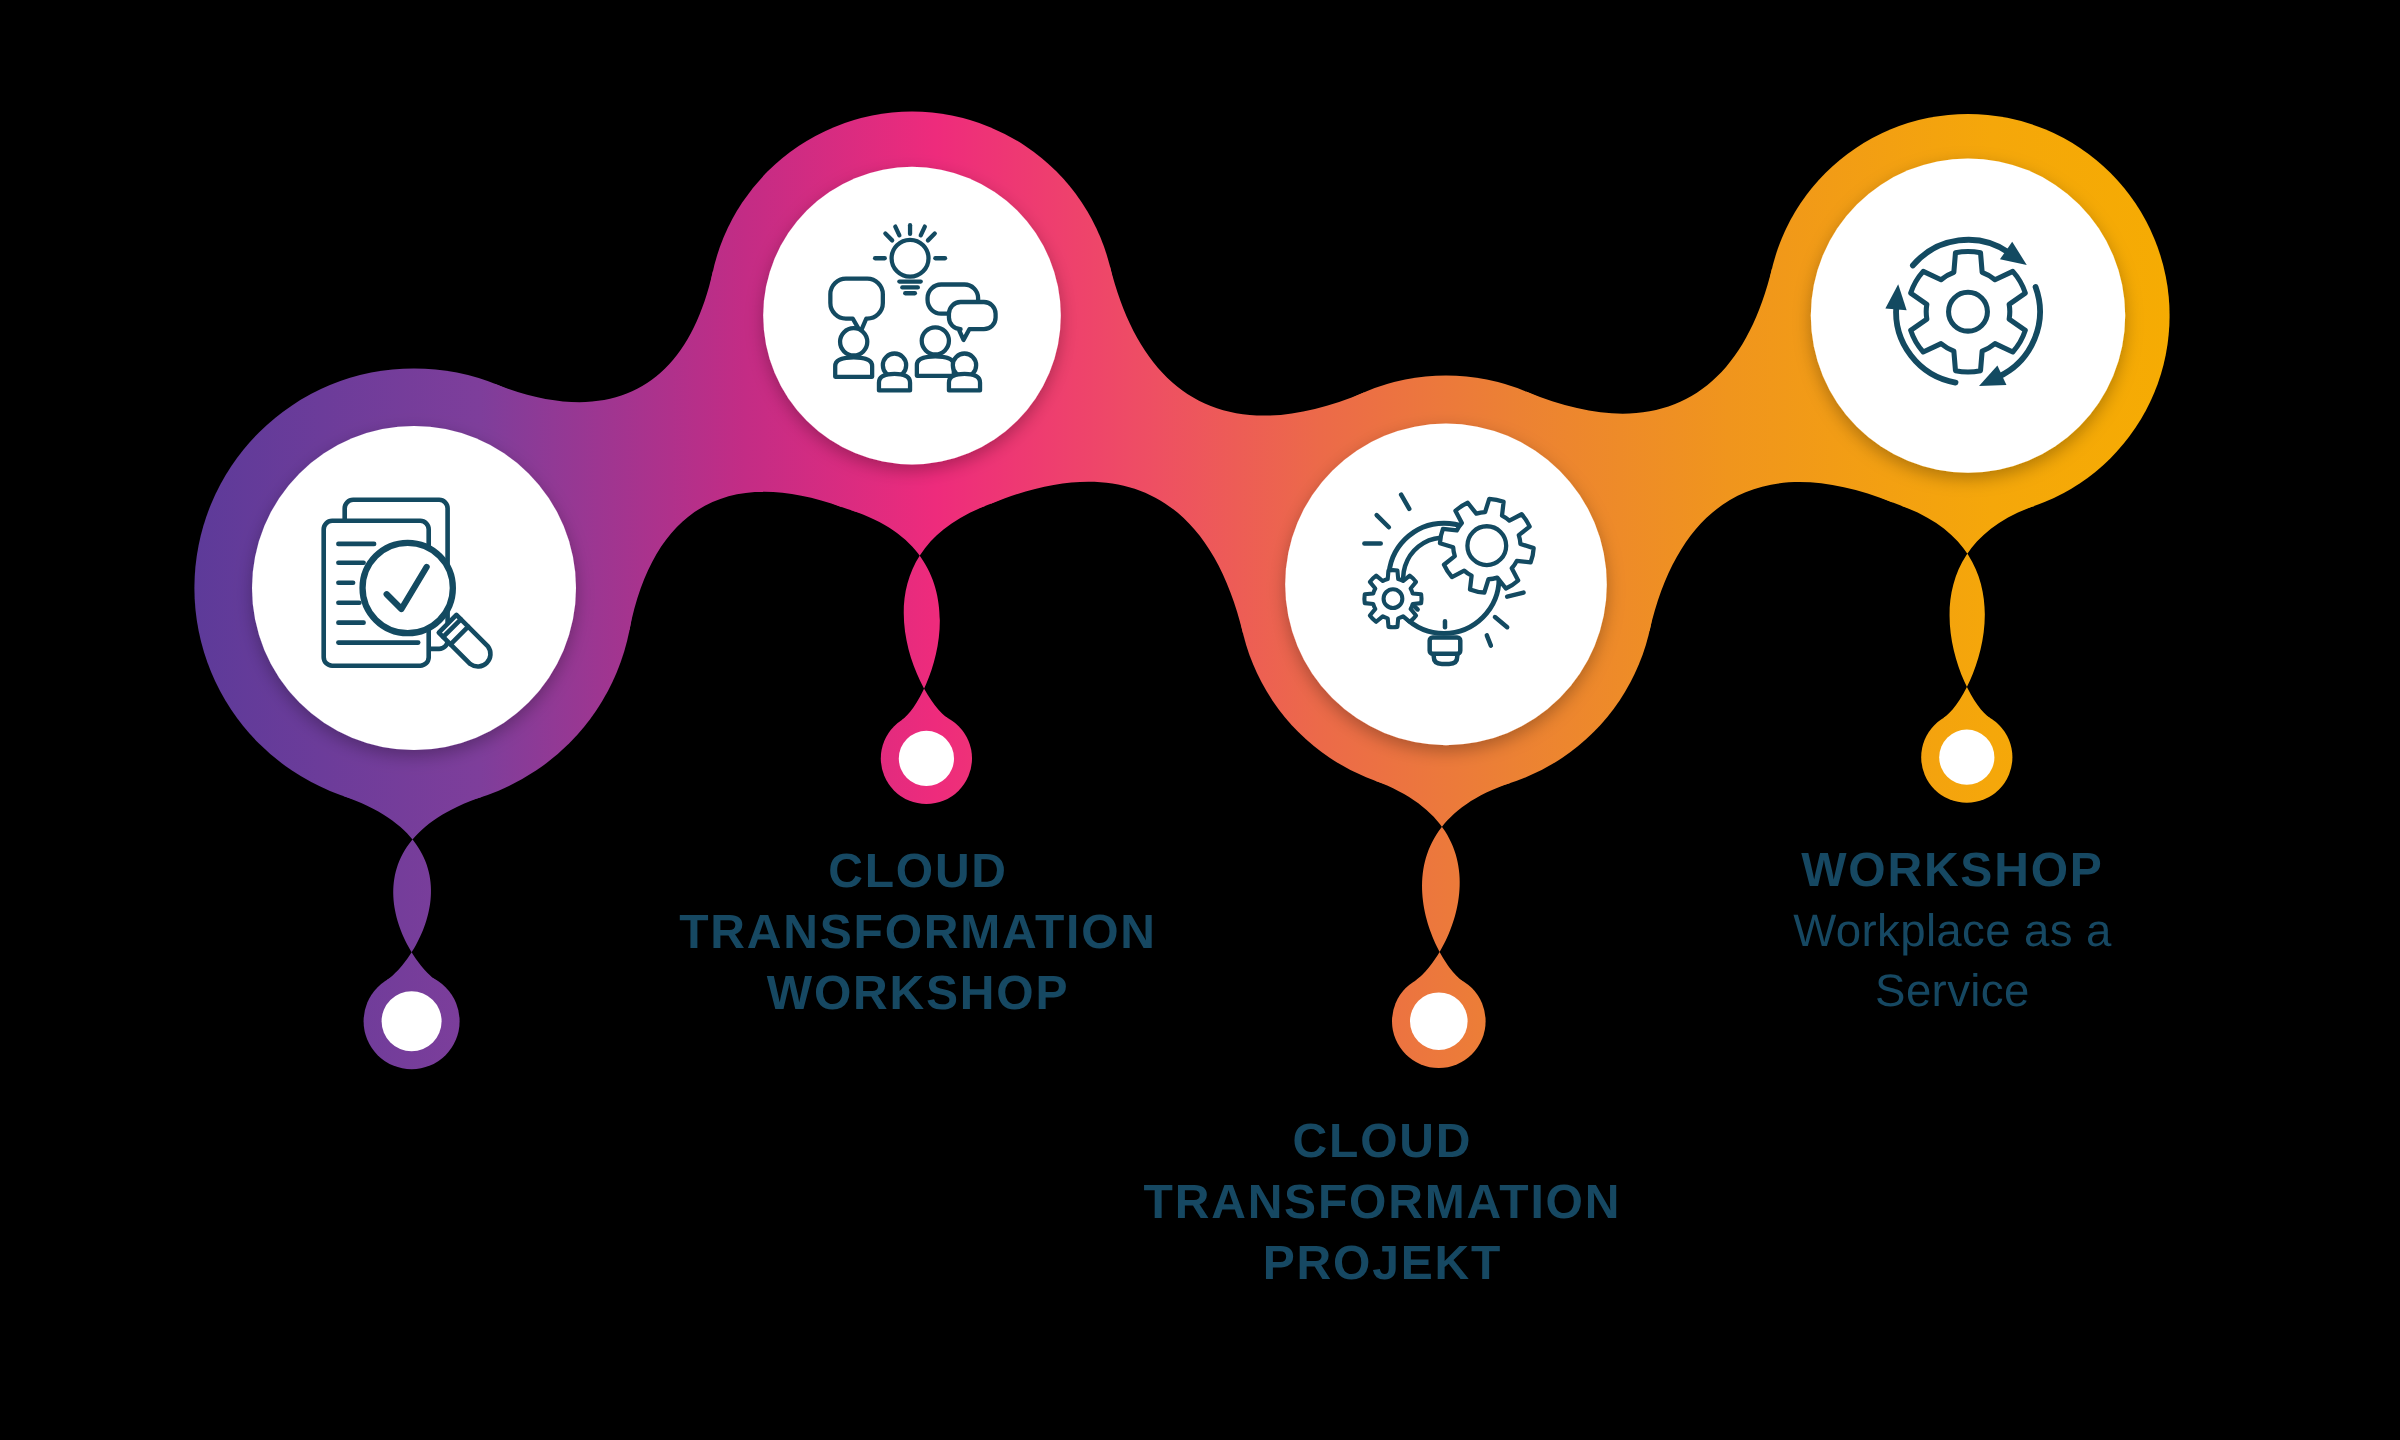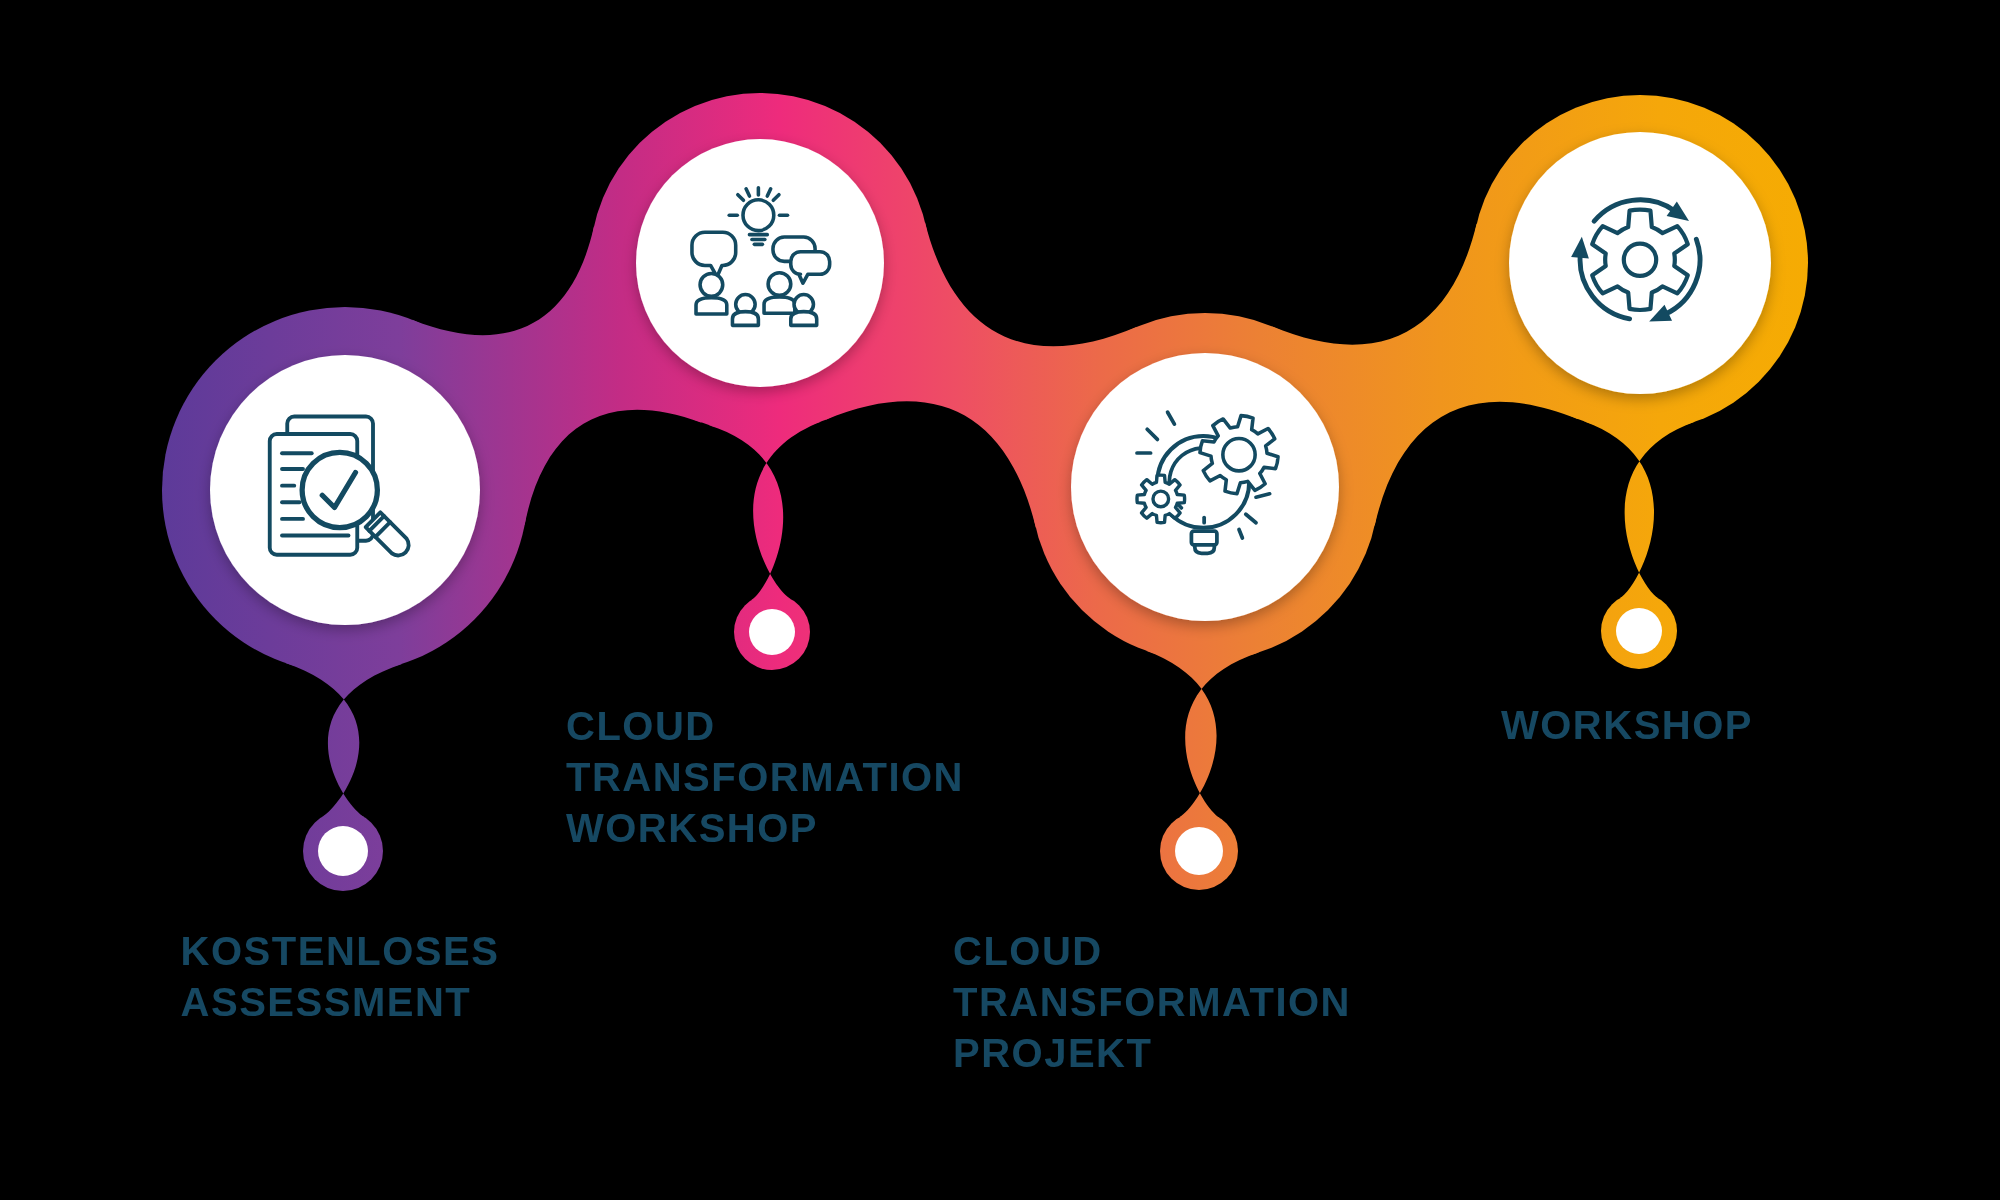--- a/index.html
+++ b/index.html
@@ -1,19 +1,19 @@
 <!DOCTYPE html>
 <html><head>
 <meta charset="utf-8">
 <style>
   html,body{margin:0;padding:0;background:#000;}
   #stage{position:relative;width:2000px;height:1200px;overflow:hidden;
          font-family:"Liberation Sans",sans-serif;}
   #chain-svg{position:absolute;left:0;top:0;}
-  .label{position:absolute;transform:translateX(-50%);text-align:left;}
+  .label{position:absolute;transform:translateX(-50%);text-align:center;}
   .label-title{font-weight:700;font-size:40px;line-height:51px;letter-spacing:1.5px;white-space:pre-line;}
   .label-subtitle{font-weight:400;font-size:38px;line-height:50px;letter-spacing:0.3px;}
   .label-subtitle:empty{display:none;}
 </style>
 </head>
 <body>
 
 <div id="stage" style="background: rgb(0, 0, 0); color: rgb(22, 72, 98);">
 
   <svg id="chain-svg" width="2000" height="1200" viewBox="0 0 2000 1200" style="color: rgb(19, 74, 97);">
@@ -132,33 +132,29 @@
             <polygon points="55.66749002700273,86.18218899950375 69.77389169805303,85.67284442557622 65.12509081890533,75.70345876817308" fill="currentColor" stroke="none"></polygon>
             <path d="M43.575017426323576,84.43788686145169 A37,37 0 0,1 13.140796170605412,44.77523751833665" fill="none"></path>
             <polygon points="14.09950934082965,33.81709583932745 7.487413845605496,46.28827032940802 18.445555524614697,47.246983499632265" fill="currentColor" stroke="none"></polygon>
           </g>
         <path fill="#fff" stroke-width="2.6" d="M42.717134714726235,27.771063467484154 L43.55473758464946,17.677424377252024 A31,31 0 0,1 56.44526241535054,17.677424377252027 L57.282865285273765,27.771063467484154 A21.5,21.5 0 0,1 63.877340286064936,31.578385384355194 L73.03748958979922,27.256951202875396 A31,31 0 0,1 79.48275200514976,38.420473174376625 L71.16020557133871,44.19267808312895 A21.5,21.5 0 0,1 71.16020557133871,51.80732191687104 L79.48275200514976,57.57952682562337 A31,31 0 0,1 73.03748958979922,68.7430487971246 L63.87734028606494,64.4216146156448 A21.5,21.5 0 0,1 57.282865285273765,68.22893653251585 L56.44526241535054,78.32257562274798 A31,31 0 0,1 43.55473758464946,78.32257562274798 L42.717134714726235,68.22893653251585 A21.5,21.5 0 0,1 36.122659713935064,64.42161461564481 L26.962510410200785,68.7430487971246 A31,31 0 0,1 20.517247994850244,57.57952682562339 L28.8397944286613,51.807321916871054 A21.5,21.5 0 0,1 28.839794428661296,44.19267808312897 L20.517247994850234,38.420473174376646 A31,31 0 0,1 26.96251041020076,27.256951202875417 L36.12265971393505,31.578385384355204 A21.5,21.5 0 0,1 42.717134714726235,27.771063467484154 Z"></path>
         <circle cx="50" cy="48" r="10" fill="#fff" stroke-width="2.6"></circle>
       </g>
     </g>
   </svg>
 
-  <div class="label" id="label-0" style="left: 340px; top: 926px;">
-    <div class="label-title">KOSTENLOSES
-ASSESSMENT</div>
-
-  </div>
   <div class="label" id="label-1" style="left: 765px; top: 701px;">
     <div class="label-title">CLOUD
 TRANSFORMATION
 WORKSHOP</div>
 
   </div>
   <div class="label" id="label-2" style="left: 1152px; top: 926px;">
     <div class="label-title">CLOUD
 TRANSFORMATION
 PROJEKT</div>
 
   </div>
   <div class="label" id="label-3" style="left: 1627px; top: 700px;">
     <div class="label-title">WORKSHOP</div>
+    <div class="label-subtitle">Workplace as a Service</div>
   </div>
 </div>
 
 </body></html>

